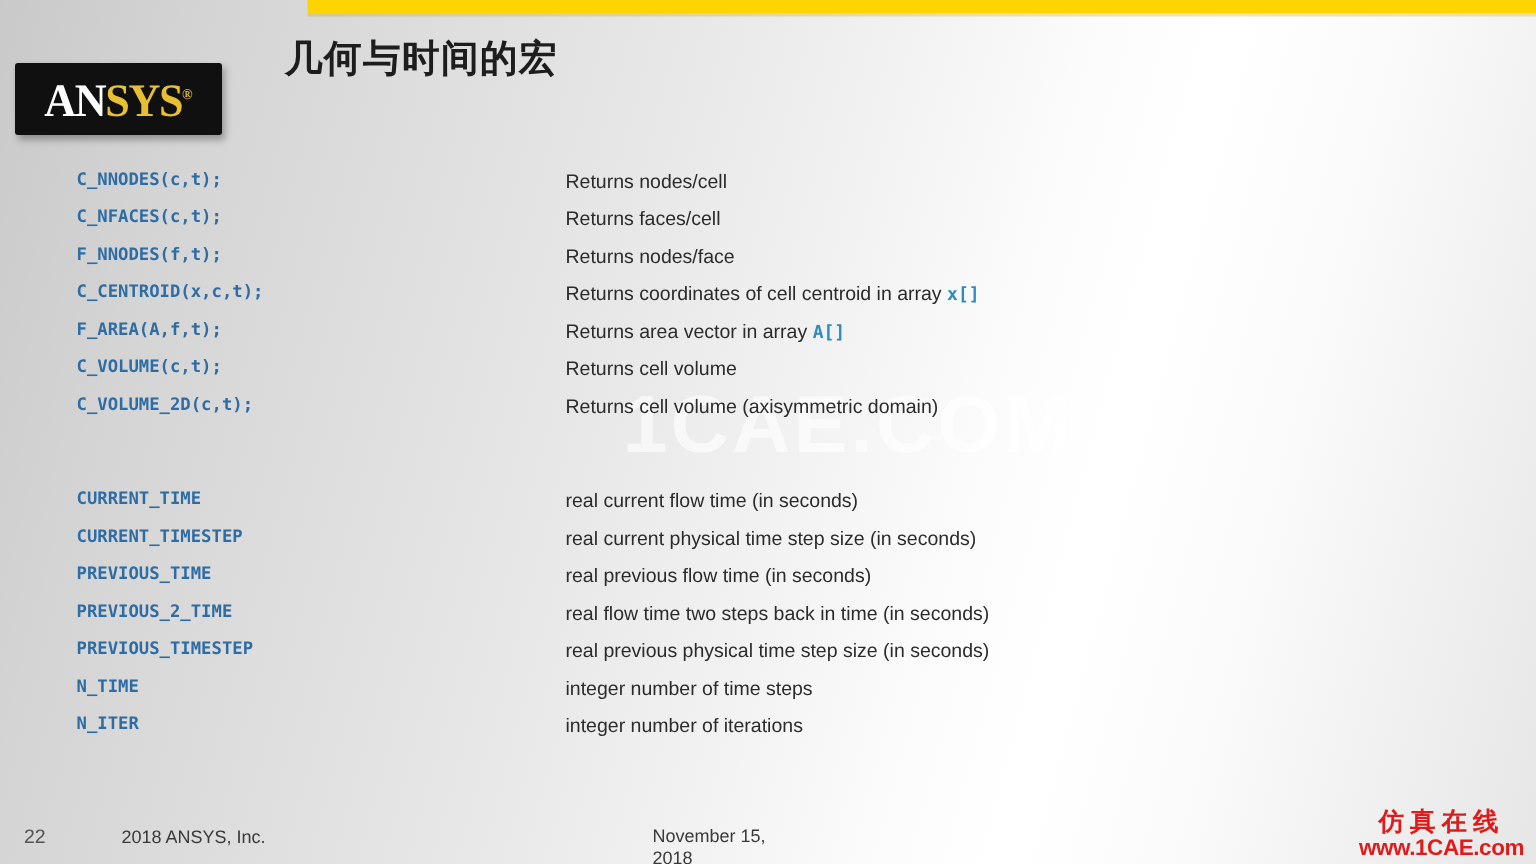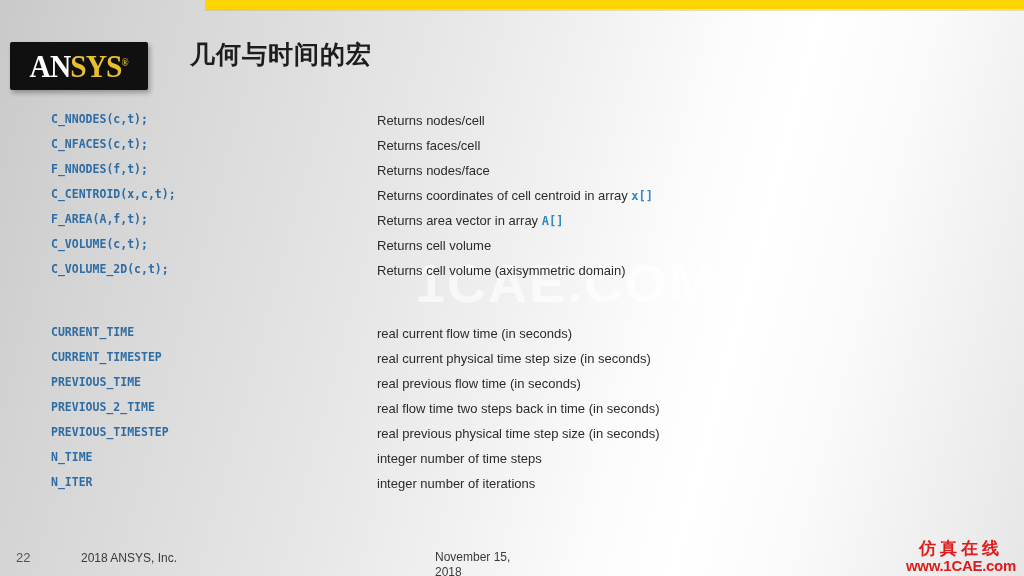--- a/index.html
+++ b/index.html
@@ -73,21 +73,21 @@
   .logo-sys { color: #e8bf33; }
   .logo-reg {
     color: #e8bf33;
     font-size: 10px;
     vertical-align: super;
   }
 
   .slide-title {
     position: absolute;
     left: 190px;
-    top: 38px;
+    top: 22px;
     font-family: "DejaVu Sans", sans-serif;
     font-weight: bold;
     font-size: 25px;
     color: #1d1d1d;
     letter-spacing: 1px;
     white-space: nowrap;
     text-align: right;
   }
 
   

